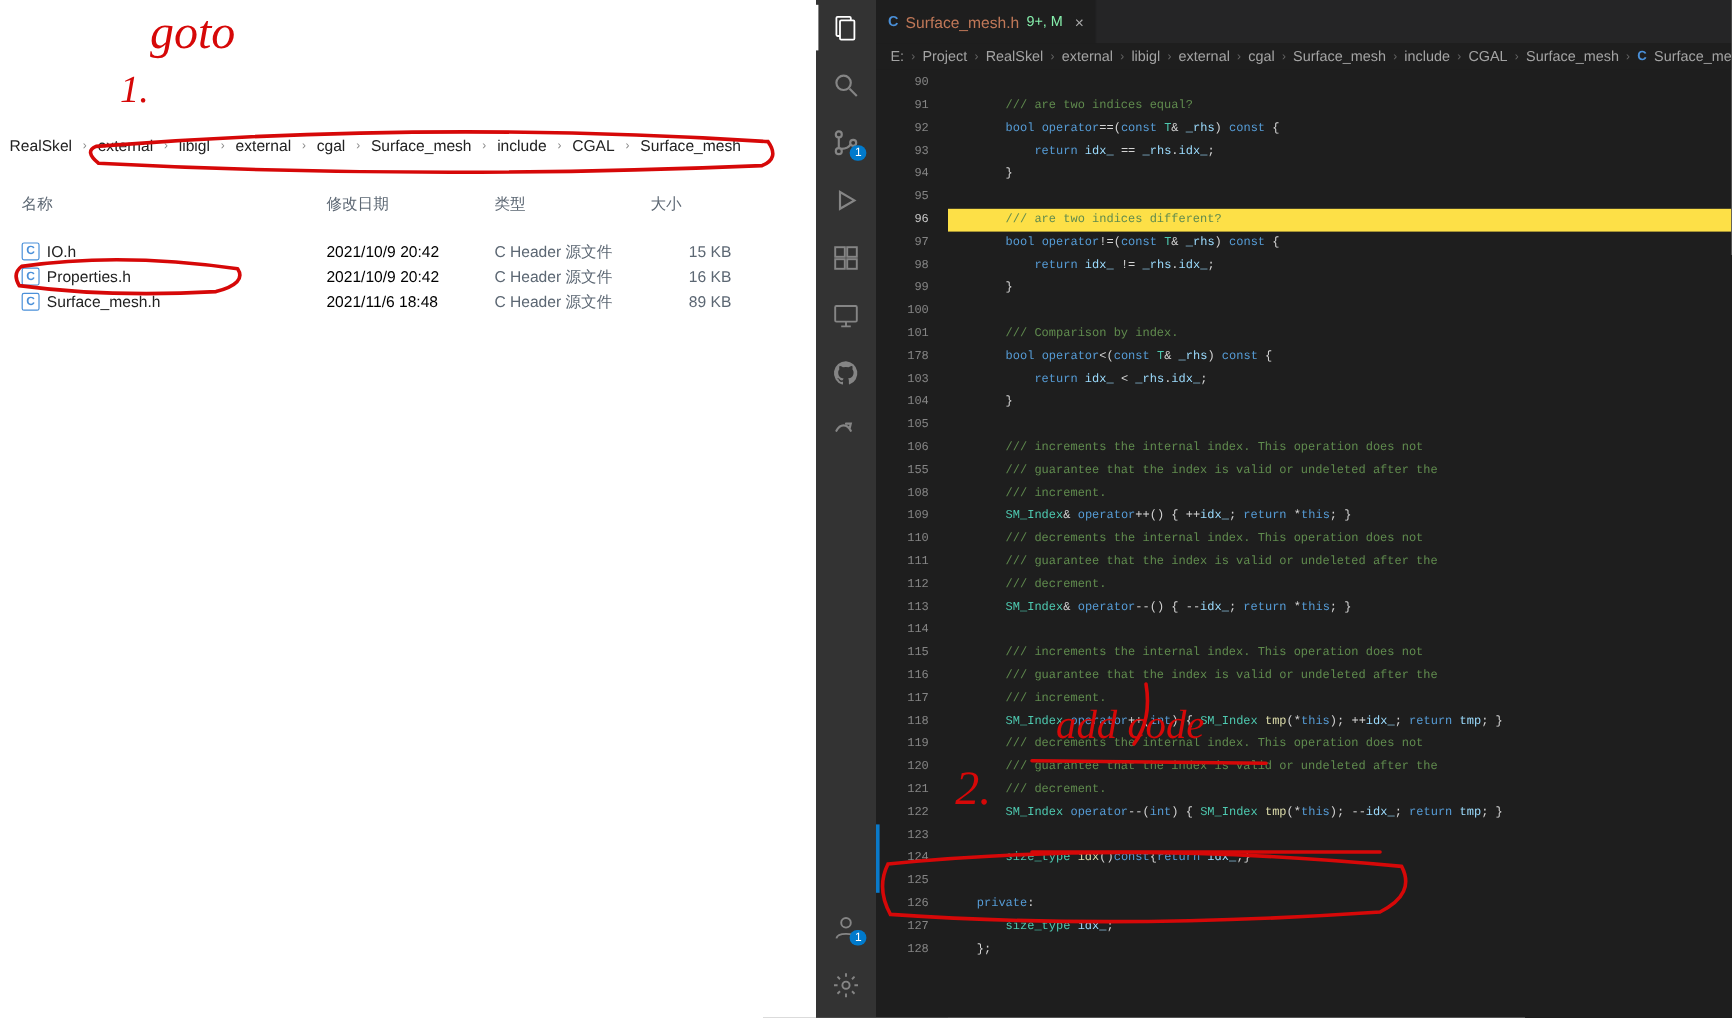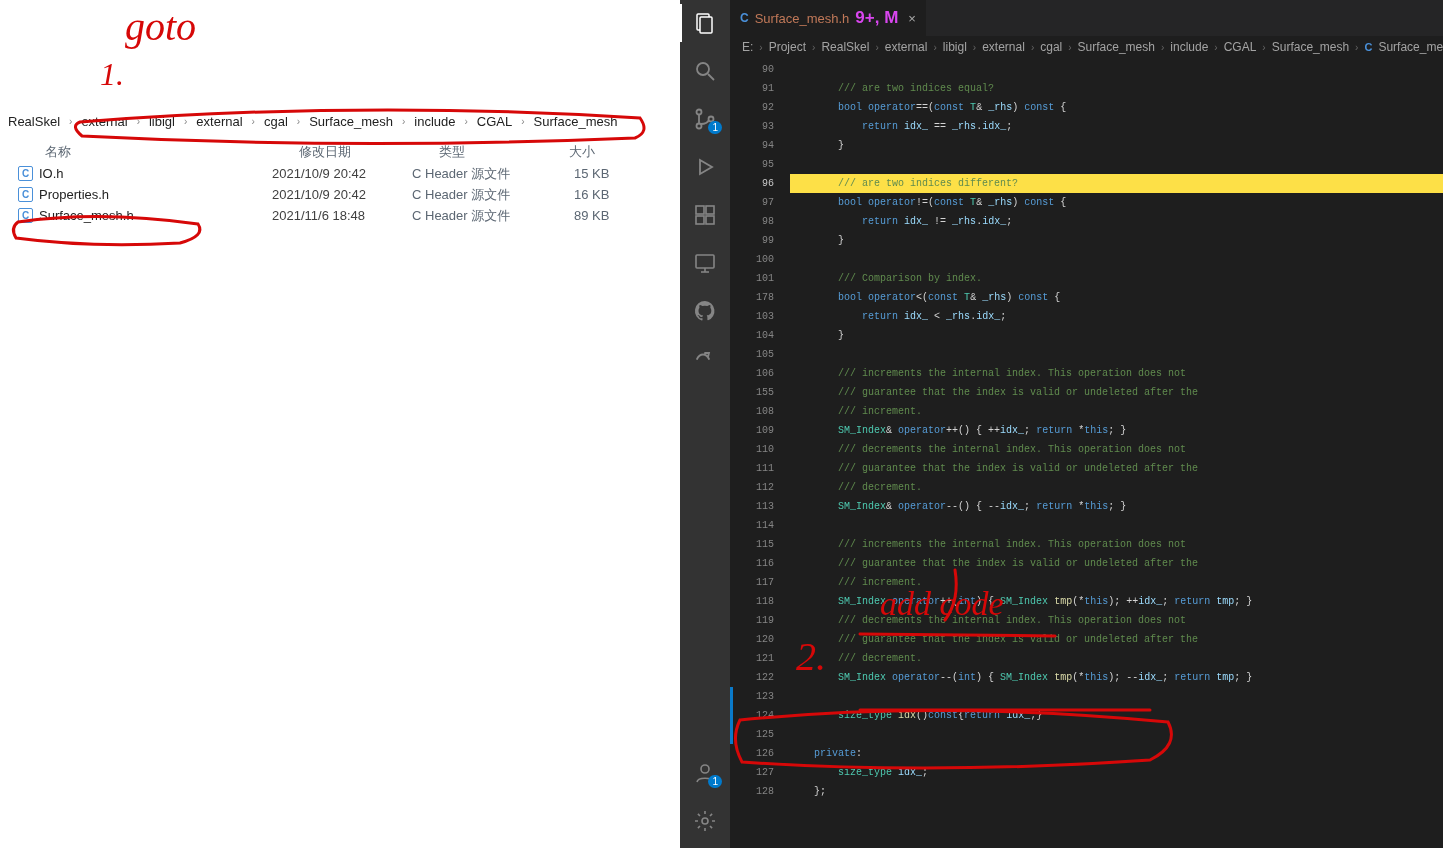--- a/index.html
+++ b/index.html
@@ -31,39 +31,38 @@
   white-space: nowrap;
 }
 .explorer .breadcrumb .bc-item {
   padding: 2px 4px;
   color: #222;
   cursor: pointer;
 }
 .explorer .breadcrumb .sep { color: #888; font-size: 10px; }
 .explorer .cols {
   display: flex;
-  padding: 2px 4px;
+  padding: 20px 4px;
   color: #5c6773;
   font-size: 13px;
-  justify-content: center;
 }
 .explorer .col-name { width: 268px; padding-left: 14px; }
 .explorer .col-date { width: 140px; }
 .explorer .col-type { width: 130px; }
 .explorer .col-size { width: 80px; }
 .explorer .row {
   display: flex;
   align-items: center;
   padding: 2px 4px;
   height: 21px;
   color: #222;
   cursor: pointer;
 }
 .explorer .row .c-name { width: 268px; padding-left: 14px; display: flex; align-items: center; gap: 6px; }
-.explorer .row .c-date { width: 140px; color: #404040; }
+.explorer .row .c-date { width: 140px; color: #000000; }
 .explorer .row .c-type { width: 130px; color: #5c6773; }
 .explorer .row .c-size { width: 80px; color: #5c6773; text-align: left; margin-left: 32px; }
 .cicon {
   width: 15px; height: 15px;
   border: 1px solid #4a90d9;
   color: #4a90d9;
   font-size: 10px;
   font-weight: bold;
   display: inline-flex;
   align-items: center;
@@ -142,21 +141,21 @@
   align-items: center;
   gap: 6px;
   padding: 0 10px;
   background: #1e1e1e;
   border-right: 1px solid #252526;
   cursor: pointer;
   font-size: 13px;
 }
 .tab .fileicon { color: #4a90d9; font-weight: bold; font-size: 12px; }
 .tab .fname   { color: #c07858; }
-.tab .status  { color: #d946ef; font-size: 17px; font-weight: bold; }
+.tab .status  { color: #86efac; font-size: 12px; }
 .tab .close   { color: #aaa; font-size: 13px; margin-left: 4px; }
 .editor-breadcrumb {
   display: flex;
   align-items: center;
   gap: 6px;
   padding: 4px 12px;
   background: #1e1e1e;
   color: #9a9a9a;
   font-size: 12px;
   white-space: nowrap;

